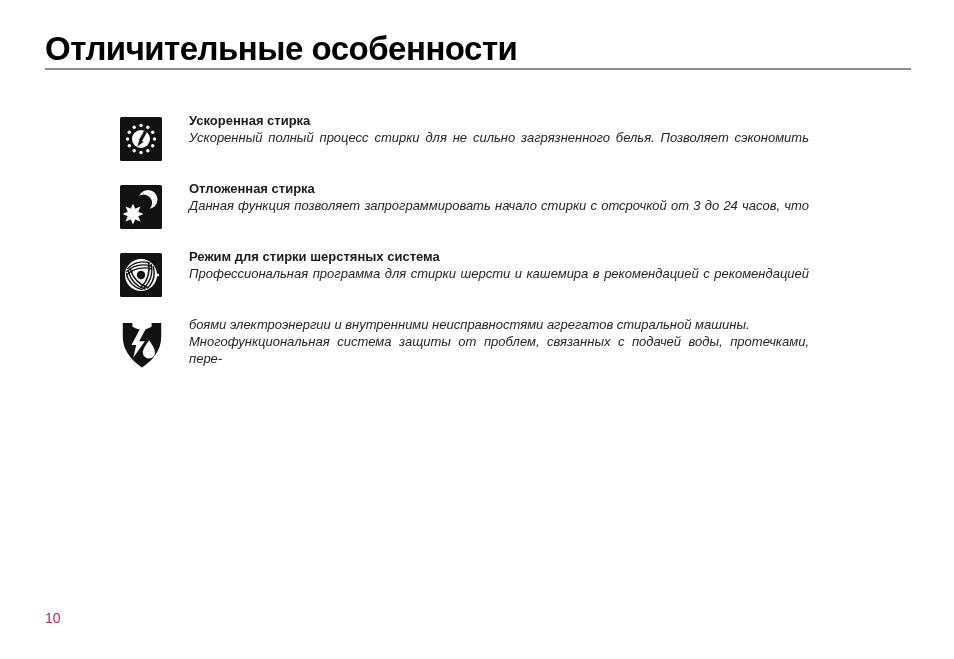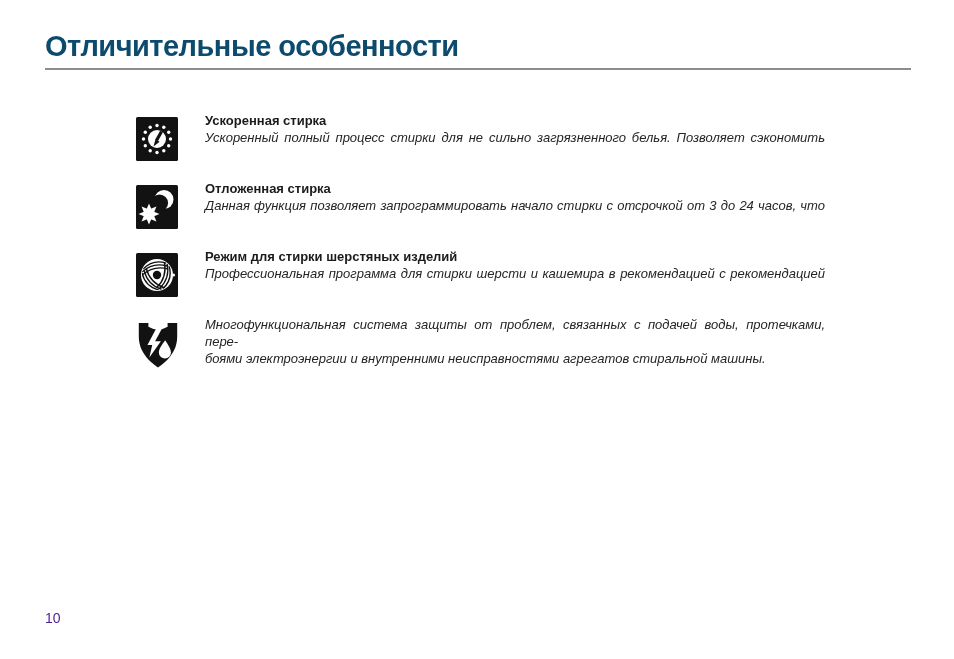--- a/index.html
+++ b/index.html
@@ -10,37 +10,37 @@
     background: #ffffff;
     font-family: "Liberation Sans", sans-serif;
     color: #1e1e1e;
     overflow: hidden;
     margin: 0 auto;
   }
   .page-title {
     position: absolute;
     left: 45px;
     top: 30px;
-    font-size: 29px;
+    font-size: 33px;
     font-weight: bold;
     letter-spacing: -0.5px;
-    color: #0c4a6e;
+    color: #000000;
     white-space: nowrap;
   }
   .title-rule {
     position: absolute;
     left: 45px;
     top: 68px;
     width: 866px;
     height: 2px;
     background: #8d8d8d;
   }
   .features {
     position: absolute;
-    left: 136px;
+    left: 120px;
     top: 112px;
     width: 690px;
   }
   .feature-row {
     display: flex;
     align-items: flex-start;
     margin-bottom: 19px;
   }
   .icon-box {
     flex: none;
@@ -67,21 +67,21 @@
   }
   .jline {
     text-align: justify;
     text-align-last: justify;
   }
   .page-number {
     position: absolute;
     left: 45px;
     top: 610px;
     font-size: 14px;
-    color: #4c1d95;
+    color: #be185d;
   }
 </style>
 </head>
 <body>
 
 <div class="page">
 
   <div class="page-title">Отличительные особенности</div>
   <div class="title-rule"></div>
 
@@ -164,36 +164,36 @@
               <path d="M7,16 Q17,6 30,10"></path>
               <path d="M6,19 Q17,9 31,13"></path>
               <path d="M6,22 Q18,12 32,16"></path>
             </g>
           </g>
           <circle cx="21" cy="22" r="4.2" fill="#121212"></circle>
           <circle cx="37.5" cy="22" r="1.6" fill="#ffffff"></circle>
         </svg>
       </span>
       <div class="feature-text">
-        <div class="feature-heading">Режим для стирки шерстяных изделий</div>
+        <div class="feature-heading">Режим для стирки шерстяных система</div>
         <div class="feature-line jline">Профессиональная  программа для стирки шерсти и кашемира в рекомендацией с рекомендацией</div>
       </div>
     </div>
 
     <div class="feature-row">
       <span class="icon-box">
         <svg width="44" height="48" viewBox="0 0 44 50">
           <path d="M2,2 L12,2 L12,6 Q17,9 22,9 Q27,9 32,6 L32,2 L42,2 L42,16 Q42,24 39,30 Q35,38 29,43 Q25,46.5 22,48.5 Q19,46.5 15,43 Q9,38 5,30 Q2,24 2,16 Z" fill="#121212"></path>
           <polygon points="20,8 11,25 16,25 13,38 25,21 19,21 26,8" fill="#ffffff"></polygon>
           <path d="M29.5,20 C32.5,24.8 35.5,28.8 35.5,32.8 A6.3,6.3 0 0 1 22.9,32.8 C22.9,28.8 26,24.8 29.5,20 Z" fill="#ffffff"></path>
         </svg>
       </span>
       <div class="feature-text">
+        <div class="feature-line">боями электроэнергии и внутренними неисправностями агрегатов стиральной машины.</div>
         <div class="feature-line jline">Многофункциональная система защиты от проблем, связанных с подачей воды, протечками, пере-</div>
-        <div class="feature-line">боями электроэнергии и внутренними неисправностями агрегатов стиральной машины.</div>
       </div>
     </div>
 
   </div>
 
   <div class="page-number">10</div>
 
 </div>
 
 </body></html>

